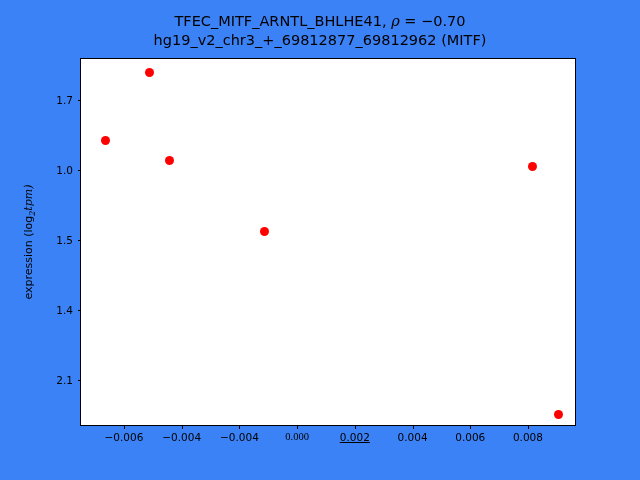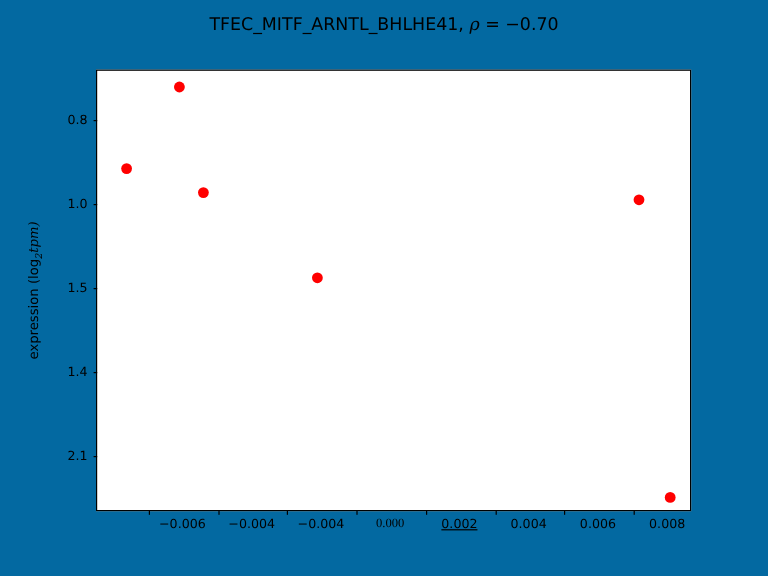--- a/index.html
+++ b/index.html
@@ -13,21 +13,21 @@
     font-family: "DejaVu Sans", sans-serif;
     color: #000000;
     overflow: hidden;
     position: relative;
   }
   #figure {
     position: absolute;
     left: 0; top: 0;
     width: 640px;
     height: 480px;
-    background: #0369a1;
+    background: #3b82f6;
   }
   
   #title-block {
     position: absolute;
     left: 0;
     top: 12px;
     width: 640px;
     text-align: center;
     line-height: 19px;
     font-size: 14.5px;
@@ -78,21 +78,20 @@
     height: 0;
     border-top: 1px solid #000000;
   }
   .xticklabel {
     position: absolute;
     top: calc(100% + 6px);
     transform: translateX(-50%);
     font-size: 10.5px;
     white-space: nowrap;
     color: #000000;
-    margin-left: 28px;
   }
   .yticklabel {
     position: absolute;
     left: -8px;
     transform: translate(-100%, -50%);
     font-size: 10.5px;
     white-space: nowrap;
     color: #000000;
   }
   
@@ -119,20 +118,21 @@
   .mathit { font-style: italic; font-family: "DejaVu Serif", serif; }
   .mathit sub { font-size: 0.72em; font-style: italic; }
 </style>
 </head>
 <body>
 
 <div id="figure">
 
   <div id="title-block">
     <span class="tline"><span>TFEC_MITF_ARNTL_BHLHE41, </span><span class="rho-sym">ρ</span><span> = −0.70</span></span>
+    <span class="tline">hg19_v2_chr3_+_69812877_69812962 (MITF)</span>
   </div>
 
   <div id="axes">
     <div id="plot-area">
         <div class="xtick" style="left: 42.9942px;"></div>
         <div class="xticklabel" style="left: 42.9942px;">−0.006</div>
         <div class="xtick" style="left: 100.704px;"></div>
         <div class="xticklabel" style="left: 100.704px;">−0.004</div>
         <div class="xtick" style="left: 158.415px;"></div>
         <div class="xticklabel" style="left: 158.415px;">−0.004</div>
@@ -148,21 +148,21 @@
         <div class="xticklabel" style="left: 446.966px;">0.008</div>
         <div class="ytick" style="top: 320.862px;"></div>
         <div class="yticklabel" style="top: 320.862px;">2.1</div>
         <div class="ytick" style="top: 250.881px;"></div>
         <div class="yticklabel" style="top: 250.881px;">1.4</div>
         <div class="ytick" style="top: 180.901px;"></div>
         <div class="yticklabel" style="top: 180.901px;">1.5</div>
         <div class="ytick" style="top: 110.92px;"></div>
         <div class="yticklabel" style="top: 110.92px;">1.0</div>
         <div class="ytick" style="top: 40.9388px;"></div>
-        <div class="yticklabel" style="top: 40.9388px;">0.8</div>
+        <div class="yticklabel" style="top: 40.9388px;">1.7</div>
         <div class="datapoint" style="left: 24.2383px; top: 81.1778px; background: rgb(255, 0, 0); width: 9px; height: 9px; margin-left: -4.5px; margin-top: -4.5px;"></div>
         <div class="datapoint" style="left: 68.6752px; top: 13.9962px; background: rgb(255, 0, 0); width: 9px; height: 9px; margin-left: -4.5px; margin-top: -4.5px;"></div>
         <div class="datapoint" style="left: 88.0082px; top: 101.472px; background: rgb(255, 0, 0); width: 9px; height: 9px; margin-left: -4.5px; margin-top: -4.5px;"></div>
         <div class="datapoint" style="left: 183.807px; top: 172.153px; background: rgb(255, 0, 0); width: 9px; height: 9px; margin-left: -4.5px; margin-top: -4.5px;"></div>
         <div class="datapoint" style="left: 451.871px; top: 107.211px; background: rgb(255, 0, 0); width: 9px; height: 9px; margin-left: -4.5px; margin-top: -4.5px;"></div>
         <div class="datapoint" style="left: 477.264px; top: 355.083px; background: rgb(255, 0, 0); width: 9px; height: 9px; margin-left: -4.5px; margin-top: -4.5px;"></div>
       </div>
   </div>
 
 

